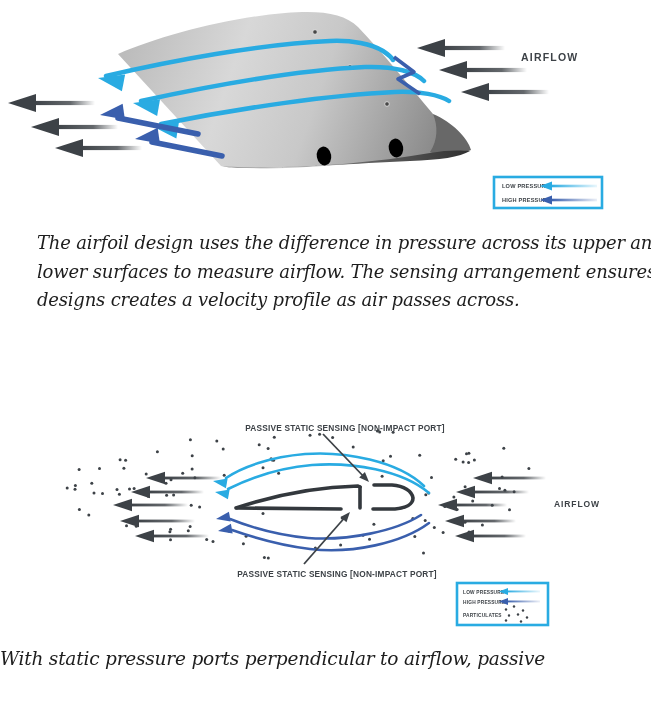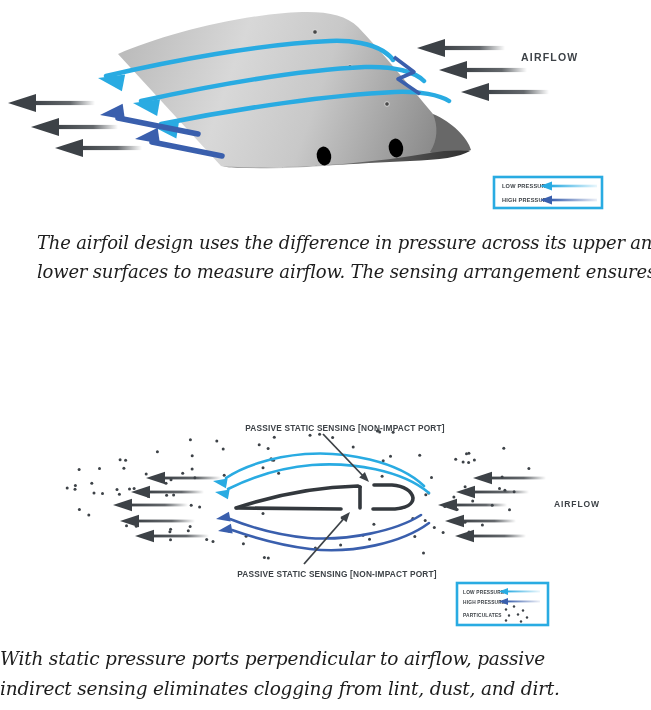--- a/index.html
+++ b/index.html
@@ -125,20 +125,21 @@
       <g>
         <polygon class="blue-fill" points="0,0 12,-4.5 12,4.5" transform="translate(540,200)"></polygon>
         <rect x="551" y="198.7" width="46" height="2.6" fill="url(#fadeBlue)"></rect>
       </g>
     </g>
   </svg>
 
   <div class="para" id="p1">
     <div class="para-line">The airfoil design uses the difference in pressure across its upper and</div>
     <div class="para-line">lower surfaces to measure airflow. The sensing arrangement ensures</div>
+    <div class="para-line">designs creates a velocity profile as air passes across.</div>
   </div>
 
   <svg id="diagram2" width="651" height="240" viewBox="0 405 651 240">
 
     <g class="particulates">
         <circle cx="136.3" cy="526.2" r="1.5"></circle>
         <circle cx="199.6" cy="507.1" r="1.5"></circle>
         <circle cx="243.4" cy="543.8" r="1.5"></circle>
         <circle cx="499.5" cy="488.5" r="1.5"></circle>
         <circle cx="129.5" cy="488.9" r="1.5"></circle>
@@ -326,16 +327,15 @@
         <circle cx="518" cy="614.5" r="1.2"></circle>
           <circle cx="527" cy="617.5" r="1.2"></circle>
         <circle cx="506" cy="620.5" r="1.2"></circle>
           <circle cx="521" cy="621.5" r="1.2"></circle>
       </g>
     </g>
   </svg>
 
   <div class="para" id="p2">
     <div class="para-line">With static pressure ports perpendicular to airflow, passive</div>
-    <div class="para-line">indirect sensing eliminates clogging from lint, dust, and dirt.</div>
   </div>
 
 </div>
 
 </body></html>

